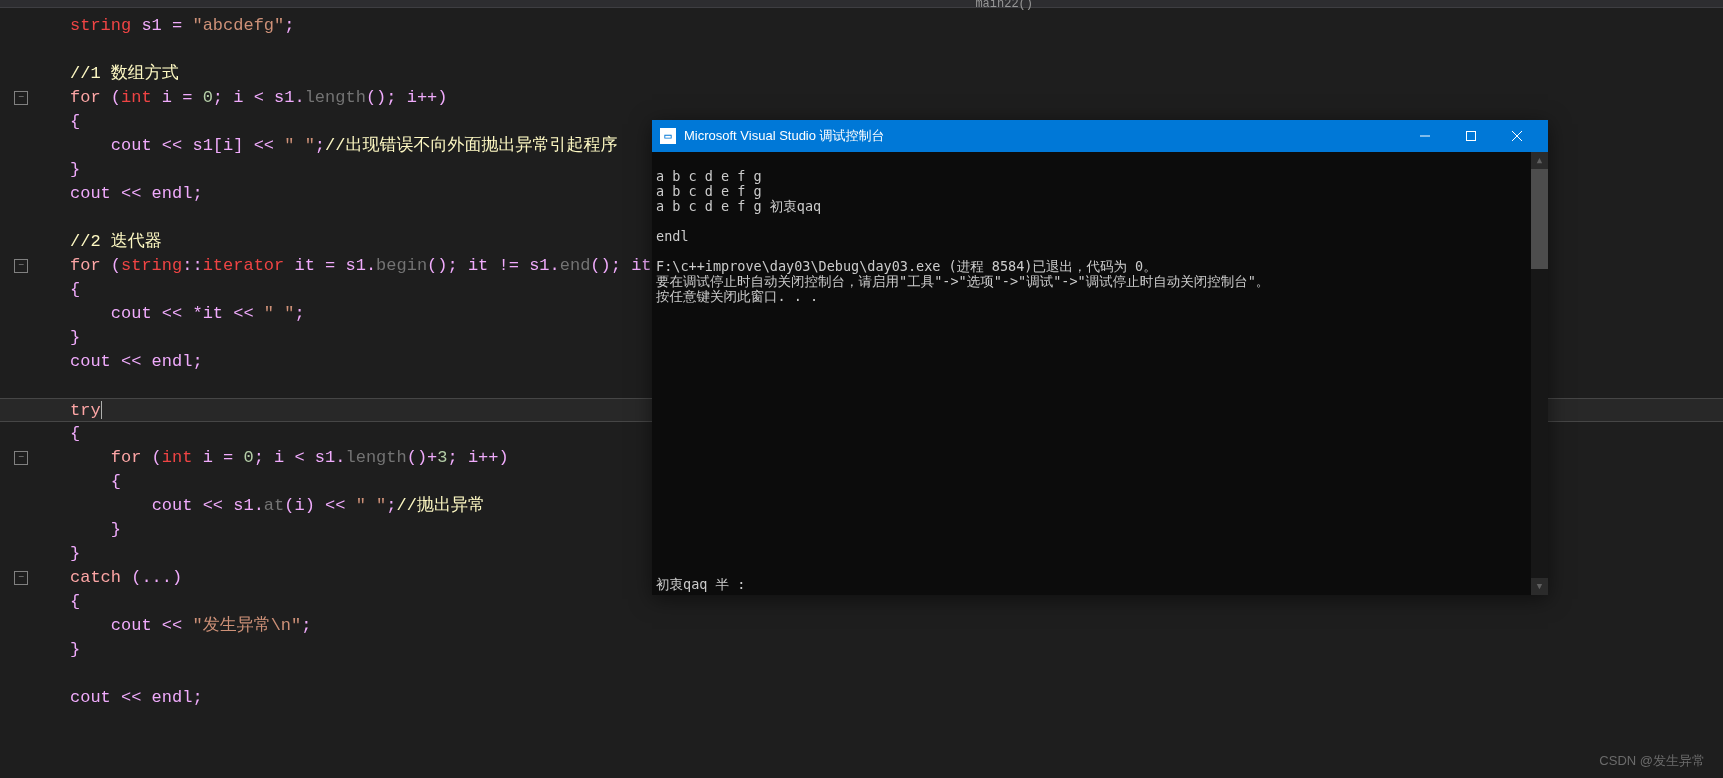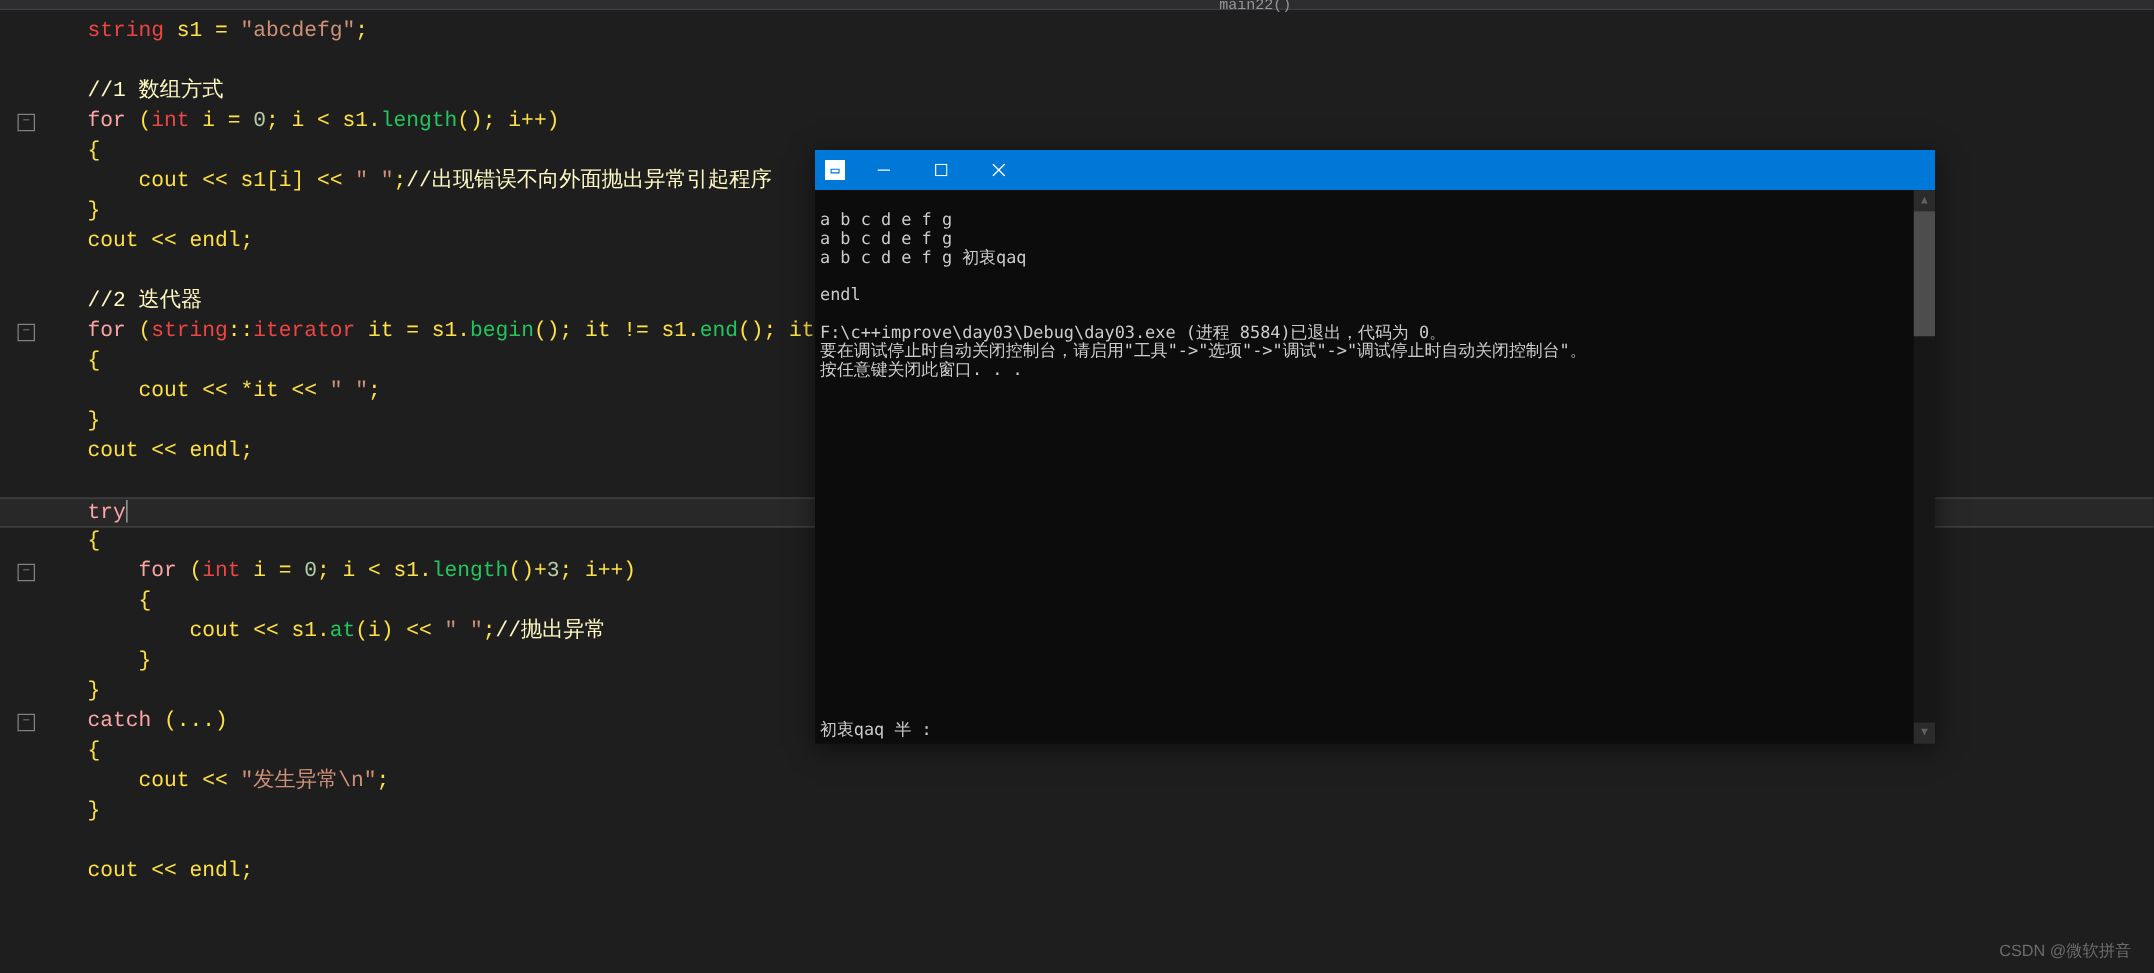--- a/index.html
+++ b/index.html
@@ -68,22 +68,22 @@
       border-bottom: 1px solid #464646;
       margin-left: -70px;
       padding-left: 70px;
       width: calc(100% + 70px);
     }
     .kw-type { color: #ef4444; }
     .kw-flow { color: #fca5a5; }
     .string { color: #ce9178; }
     .comment { color: #fef9c3; }
     .number { color: #b5cea8; }
-    .func { color: #22c55e; }
-    .punct { color: #fde047; }
+    .func { color: #737373; }
+    .punct { color: #f0abfc; }
     .cursor {
       display: inline-block;
       width: 1px;
       height: 18px;
       background: #aeafad;
       vertical-align: middle;
       margin-bottom: 2px;
     }
     
     .console-window {
@@ -256,20 +256,21 @@
       <div class="gutter-line"></div>
       <div class="gutter-line"></div>
       <div class="gutter-line"></div>
     </div>
   <div class="code-content" id="code"><div class="code-line"><span></span><span class="kw-type">string</span><span class="punct"> s1 = </span><span class="string">"abcdefg"</span><span class="punct">;</span></div><div class="code-line">&nbsp;</div><div class="code-line"><span></span><span class="comment">//1 数组方式</span></div><div class="code-line"><span></span><span class="kw-flow">for</span><span class="punct"> (</span><span class="kw-type">int</span><span class="punct"> i = </span><span class="number">0</span><span class="punct">; i &lt; s1.</span><span class="func">length</span><span class="punct">(); i++)</span></div><div class="code-line"><span></span><span class="punct">{</span></div><div class="code-line"><span>    </span><span class="punct">cout &lt;&lt; s1[i] &lt;&lt; </span><span class="string">" "</span><span class="punct">;</span><span class="comment">//出现错误不向外面抛出异常引起程序</span></div><div class="code-line"><span></span><span class="punct">}</span></div><div class="code-line"><span></span><span class="punct">cout &lt;&lt; endl;</span></div><div class="code-line">&nbsp;</div><div class="code-line"><span></span><span class="comment">//2 迭代器</span></div><div class="code-line"><span></span><span class="kw-flow">for</span><span class="punct"> (</span><span class="kw-type">string</span><span class="punct">::</span><span class="kw-type">iterator</span><span class="punct"> it = s1.</span><span class="func">begin</span><span class="punct">(); it != s1.</span><span class="func">end</span><span class="punct">(); it+</span></div><div class="code-line"><span></span><span class="punct">{</span></div><div class="code-line"><span>    </span><span class="punct">cout &lt;&lt; *it &lt;&lt; </span><span class="string">" "</span><span class="punct">;</span></div><div class="code-line"><span></span><span class="punct">}</span></div><div class="code-line"><span></span><span class="punct">cout &lt;&lt; endl;</span></div><div class="code-line">&nbsp;</div><div class="code-line current-line"><span></span><span class="kw-flow">try</span><span class="cursor"></span></div><div class="code-line"><span></span><span class="punct">{</span></div><div class="code-line"><span>    </span><span class="kw-flow">for</span><span class="punct"> (</span><span class="kw-type">int</span><span class="punct"> i = </span><span class="number">0</span><span class="punct">; i &lt; s1.</span><span class="func">length</span><span class="punct">()+</span><span class="number">3</span><span class="punct">; i++)</span></div><div class="code-line"><span>    </span><span class="punct">{</span></div><div class="code-line"><span>        </span><span class="punct">cout &lt;&lt; s1.</span><span class="func">at</span><span class="punct">(i) &lt;&lt; </span><span class="string">" "</span><span class="punct">;</span><span class="comment">//抛出异常</span></div><div class="code-line"><span>    </span><span class="punct">}</span></div><div class="code-line"><span></span><span class="punct">}</span></div><div class="code-line"><span></span><span class="kw-flow">catch</span><span class="punct"> (...)</span></div><div class="code-line"><span></span><span class="punct">{</span></div><div class="code-line"><span>    </span><span class="punct">cout &lt;&lt; </span><span class="string">"发生异常\n"</span><span class="punct">;</span></div><div class="code-line"><span></span><span class="punct">}</span></div><div class="code-line">&nbsp;</div><div class="code-line"><span></span><span class="punct">cout &lt;&lt; endl;</span></div></div>
 </div>
 
 <div class="console-window">
   <div class="console-titlebar">
     <div class="console-icon">▭</div>
+    <div class="console-title">Microsoft Visual Studio 调试控制台</div>
     <div class="console-controls">
       <div class="console-btn">
         <svg width="10" height="10" viewBox="0 0 10 10">
             <line x1="0" y1="5" x2="10" y2="5" stroke="#fff" stroke-width="1"></line>
           </svg>
       </div>
       <div class="console-btn">
         <svg width="10" height="10" viewBox="0 0 10 10">
             <rect x="0.5" y="0.5" width="9" height="9" stroke="#fff" stroke-width="1" fill="none"></rect>
           </svg>
@@ -294,13 +295,13 @@
 <span>按任意键关闭此窗口. . .</span>
     <div class="console-bottom-text">初衷qaq 半 :</div>
     <div class="console-scrollbar">
       <div class="scroll-track-top">▲</div>
       <div class="scroll-thumb"></div>
       <div class="scroll-track-bottom">▼</div>
     </div>
   </div>
 </div>
 
-<div class="watermark">CSDN @微软拼音</div>
+<div class="watermark">CSDN @发生异常</div>
 
 </body></html>

